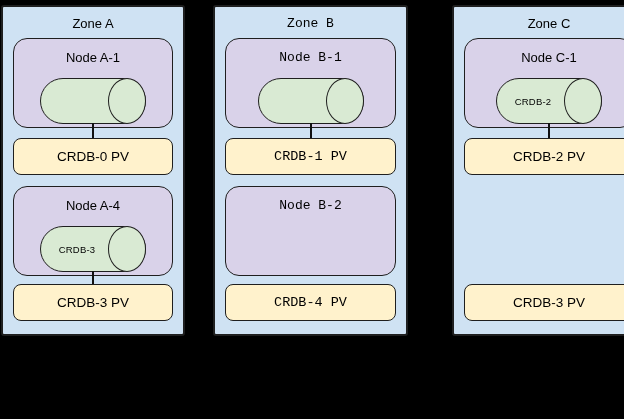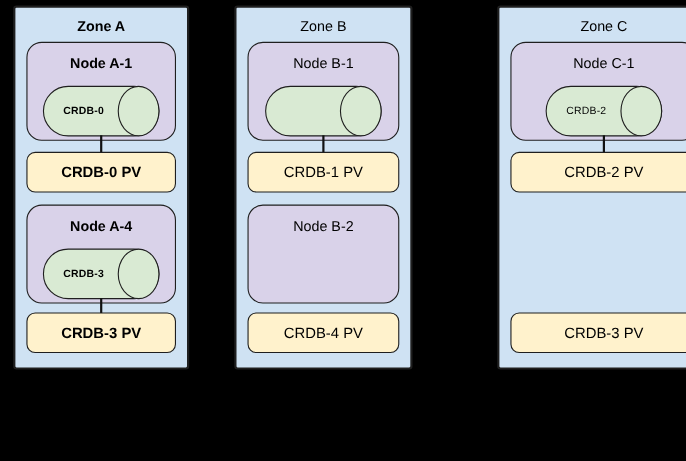--- a/index.html
+++ b/index.html
@@ -18,22 +18,22 @@
   }
   .zone {
     position: absolute;
     top: 5px;
     height: 331px;
     background: var(--zone-fill, #cfe2f3);
     border: 2px solid var(--stroke, #1f1f1f);
     border-radius: 3px;
     box-sizing: border-box;
   }
-  .zone-a { left: 12px;   width: 160px; font-weight: bold; }
-  .zone-b { left: 213px; width: 162px; }
+  .zone-a { left: 1px;   width: 184px; }
+  .zone-b { left: 213px; width: 195px; font-family: Liberation Mono, monospace; }
   .zone-c { left: 452px; width: 194px; }
 
   .zone-title {
     position: absolute;
     top: 9px; left: 0; right: 0;
     text-align: center;
     font-size: 13px;
   }
   .node {
     position: absolute;
@@ -112,21 +112,20 @@
 
 <div id="stage">
 
   <div class="zone zone-a">
     <div class="zone-title">Zone A</div>
 
     <div class="node row1">
       <div class="node-title">Node A-1</div>
       <div class="disk">
         <div class="disk-cap"></div>
-        <div class="disk-label">CRDB-0</div>
       </div>
     </div>
     <div class="connector conn1"></div>
     <div class="pv row1">CRDB-0 PV</div>
 
     <div class="node row2">
       <div class="node-title">Node A-4</div>
       <div class="disk">
         <div class="disk-cap"></div>
         <div class="disk-label">CRDB-3</div>

